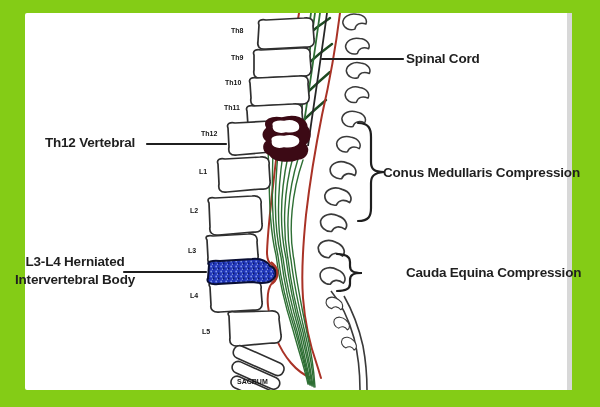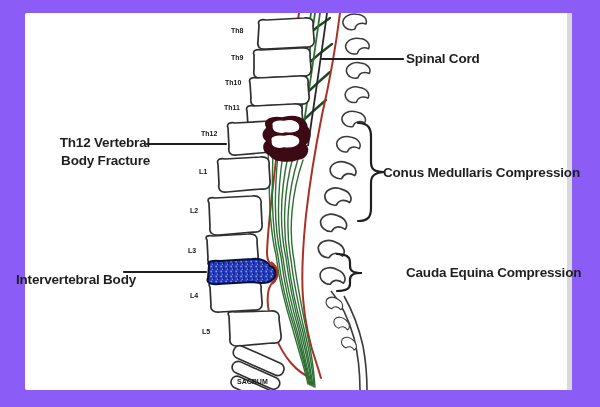--- a/index.html
+++ b/index.html
@@ -1,23 +1,23 @@
 <!DOCTYPE html>
 <html><head>
 <meta charset="utf-8">
 <style>
   html,body{margin:0;padding:0;background:#000;}
-  .stage{position:relative;width:600px;height:407px;background:#8b5cf6;overflow:hidden;
+  .stage{position:relative;width:600px;height:407px;background:#84cc16;overflow:hidden;
          font-family:"Liberation Sans",sans-serif;}
   .panel{position:absolute;left:25px;top:13px;width:547px;height:377px;background:#fff;border-radius:2px;}
   .panel-edge{position:absolute;left:567px;top:13px;width:5px;height:377px;background:#d8d8d8;}
   svg.art{position:absolute;left:0;top:0;width:600px;height:407px;}
   .lbl{position:absolute;color:#1f1f1f;font-weight:600;font-size:13.5px;line-height:18px;
        letter-spacing:-0.2px;white-space:nowrap;}
-  .lbl.center{text-align:right;white-space:normal;}
+  .lbl.center{text-align:center;white-space:normal;}
   .vlbl{position:absolute;color:#151515;font-weight:bold;font-size:7px;line-height:8px;
         letter-spacing:0;}
 </style>
 </head>
 <body>
 
 <div class="stage">
   <div class="panel"></div>
   <div class="panel-edge"></div>
 
@@ -135,27 +135,26 @@
         <path d="M358,123 C369,123 371,129 371,137 L371,162 C371,169 374,172 384,172 C374,173 371,176 371,183 L371,208 C371,216 369,221 358,221"></path>
         <path d="M337,254 C347,254 350,258 350,262 L350,266 C350,271 353,273 362,273 C353,273 350,275 350,280 L350,284 C350,288 347,291 337,291"></path>
       </g>
     </g>
   </svg>
 
   <div class="lbl" style="left:406px;top:50px;">Spinal Cord</div>
 
   <div class="lbl center" style="left:30px;top:134px;width:120px;">
     <span>Th12 Vertebral</span><br>
-    <span>Body Fracture</span>
   </div>
 
   <div class="lbl" style="left:383px;top:164px;">Conus Medullaris Compression</div>
 
   <div class="lbl center" style="left:14px;top:253px;width:122px;">
-    <br>
+    <span>L3-L4 Herniated</span><br>
     <span>Intervertebral Body</span>
   </div>
 
   <div class="lbl" style="left:366px;top:264px;margin-left:40px;">Cauda Equina Compression</div>
 
   <div class="vlbl" style="left:231px;top:27px;">Th8</div>
   <div class="vlbl" style="left:231px;top:54px;">Th9</div>
   <div class="vlbl" style="left:225px;top:79px;">Th10</div>
   <div class="vlbl" style="left:224px;top:104px;">Th11</div>
   <div class="vlbl" style="left:201px;top:130px;">Th12</div>

